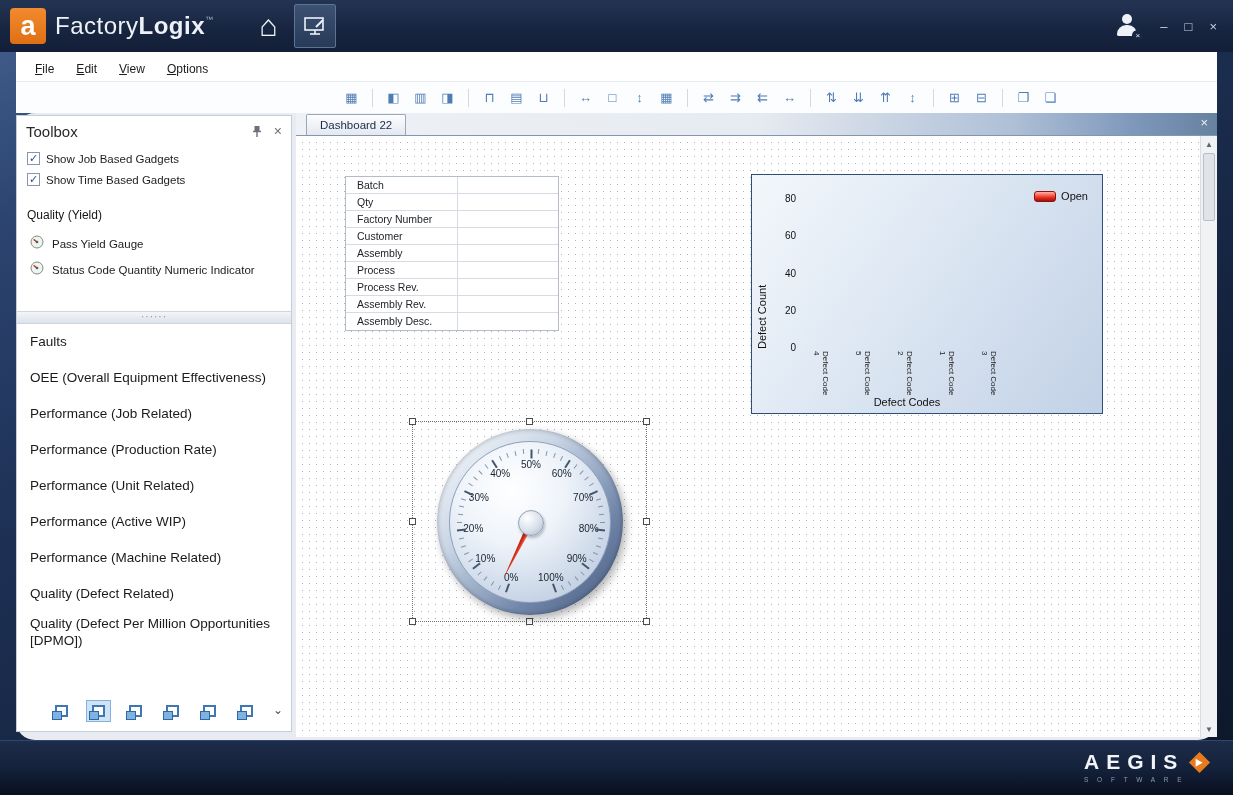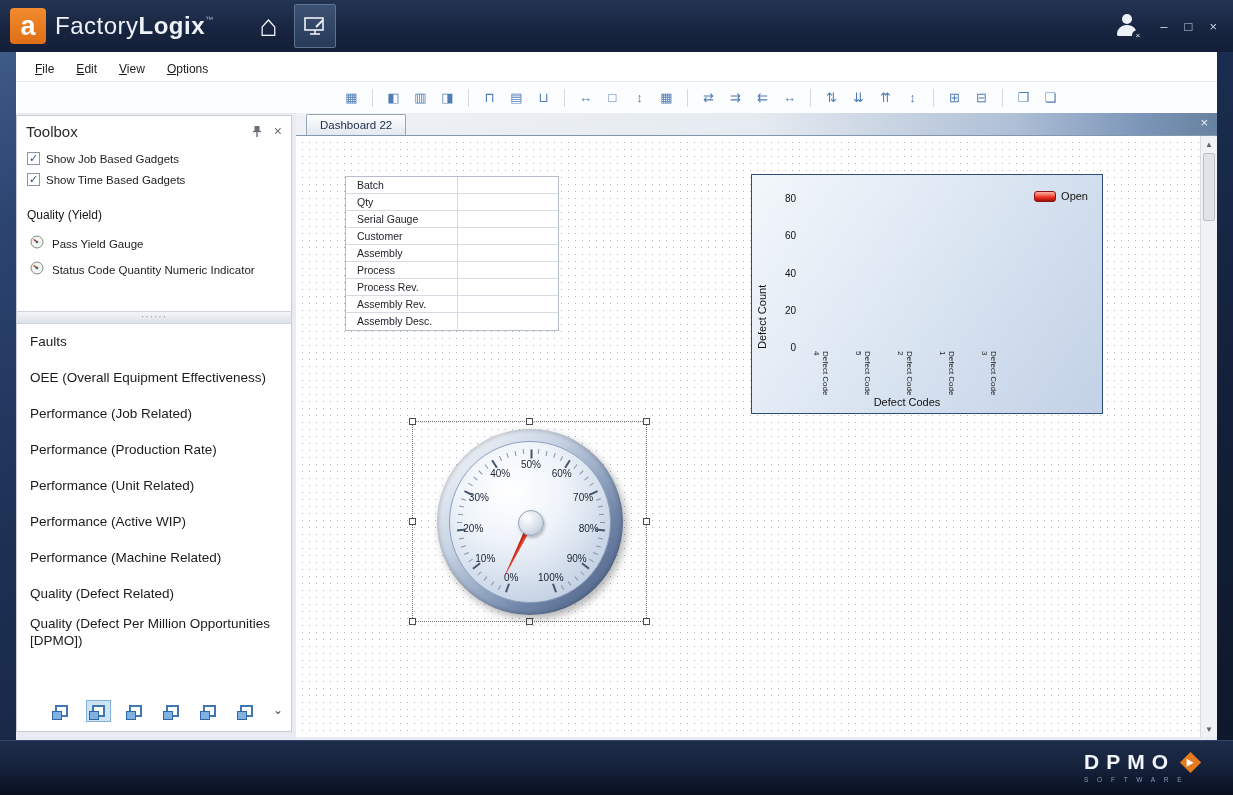--- a/index.html
+++ b/index.html
@@ -38,21 +38,21 @@
   .menu-item::first-letter { text-decoration:underline; }
 
   
   #toolbar { position:absolute; top:82px; left:16px; right:16px; height:31px; background:#fcfdfe;
     display:flex; align-items:center; padding-left:322px; }
   .tb-ico { width:25px; height:22px; display:flex; align-items:center; justify-content:center;
     font-size:13px; color:#4f7cb4; border-radius:2px; margin:0 1px; }
   .tb-sep { width:1px; height:18px; background:#d3d9e2; margin:0 7px; }
 
   
-  #client { position:absolute; top:113px; left:16px; right:16px; bottom:55px; background:#e8ecf2; }
+  #client { position:absolute; top:113px; left:16px; right:16px; bottom:55px; background:#e8ecf2;border-radius:19px; }
 
   
   #toolbox { position:absolute; left:0; top:2px; width:276px; bottom:8px; background:#fff;
     border:1px solid #c7cdd7; }
   .tbx-header { height:30px; display:flex; align-items:center; padding:0 9px; }
   .tbx-title { font-size:15px; color:#2a2a2a; flex:1; }
   .tbx-hicons { display:flex; align-items:center; gap:12px; color:#6a6f78; }
   .tbx-hicons .x { font-size:14px; line-height:1; }
   .cb-wrap { padding:6px 10px 0 10px; }
   .cb-row { display:flex; align-items:center; gap:6px; margin-bottom:8px; }
@@ -326,21 +326,21 @@
         <div class="table-gadget">
             <div class="tg-row">
               <span class="tg-label">Batch</span>
               <span class="tg-value"></span>
             </div>
             <div class="tg-row">
               <span class="tg-label">Qty</span>
               <span class="tg-value"></span>
             </div>
             <div class="tg-row">
-              <span class="tg-label">Serial Gauge</span>
+              <span class="tg-label">Factory Number</span>
               <span class="tg-value"></span>
             </div>
             <div class="tg-row">
               <span class="tg-label">Customer</span>
               <span class="tg-value"></span>
             </div>
             <div class="tg-row">
               <span class="tg-label">Assembly</span>
               <span class="tg-value"></span>
             </div>
@@ -466,20 +466,20 @@
           <div class="vs-thumb"></div>
           <div class="vs-arrow vs-down">▼</div>
         </div>
       </div>
     </div>
   </div>
 
   <div id="footer">
     <div class="aegis">
       <div class="aegis-top">
-        <span class="aegis-name">DPMO</span>
+        <span class="aegis-name">AEGIS</span>
         <span class="diamond"></span>
       </div>
       <div class="aegis-sub">S O F T W A R E</div>
     </div>
   </div>
 
 </div>
 
 </body></html>

